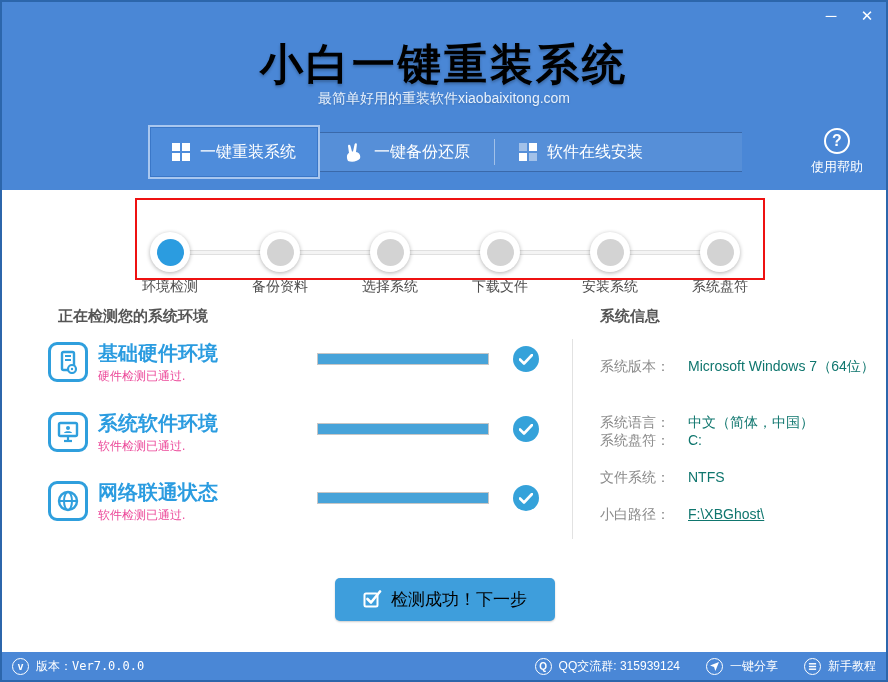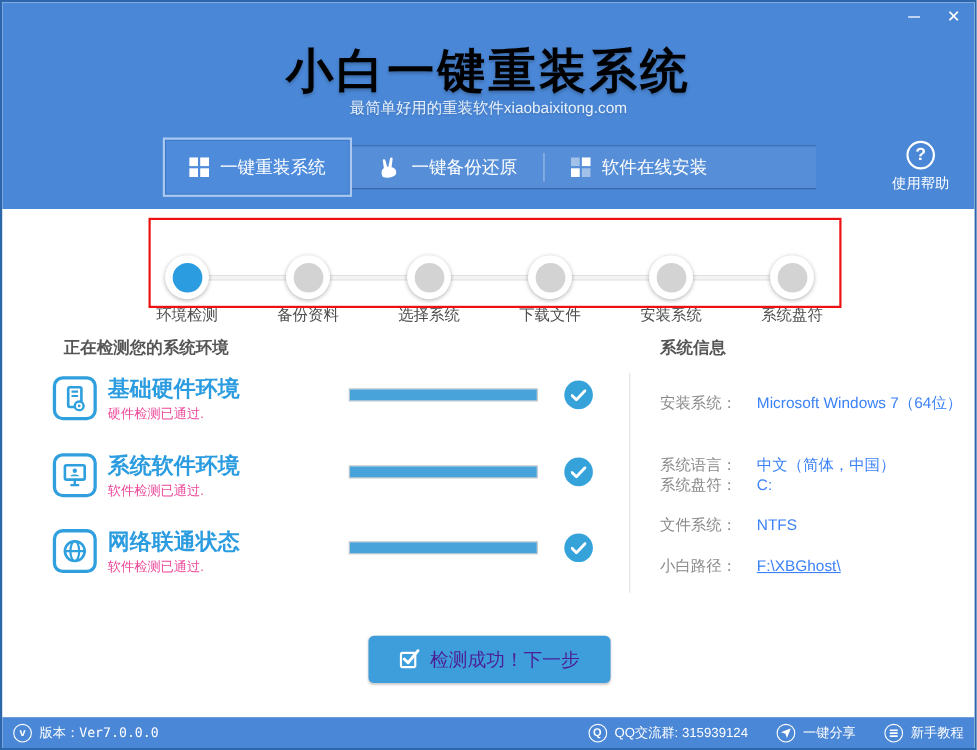--- a/index.html
+++ b/index.html
@@ -61,25 +61,25 @@
   .progress-track { position:absolute; left:269px; top:11px; width:172px; height:12px;
                     background:#ededed; border:1px solid #c6c6c6; }
   .progress-fill { height:100%; background:#47a3d9; }
   .check-badge { position:absolute; left:465px; top:4px; width:26px; height:26px;
                  background:#35a2da; border-radius:50%; display:flex; align-items:center; justify-content:center; }
   
   .info-divider { position:absolute; left:570px; top:337px; width:1px; height:200px; background:#e2e2e2; }
   .info-header { left:598px; top:305px; }
   .info-row { position:absolute; left:598px; width:280px; height:20px; font-size:14px; }
   .info-label { position:absolute; left:0; color:#8a8a8a; }
-  .info-value { position:absolute; left:88px; color:#3b82f6; white-space:nowrap; }
+  .info-value { position:absolute; left:88px; color:#0f766e; white-space:nowrap; }
   .info-value.link { text-decoration:underline; cursor:pointer; }
   
   .next-button { position:absolute; left:333px; top:576px; width:220px; height:43px;
-                 background:#3e9edc; border:none; border-radius:5px; color:#4c1d95;
+                 background:#3e9edc; border:none; border-radius:5px; color:#000000;
                  font-size:17px; font-family:inherit; cursor:pointer;
                  display:flex; align-items:center; justify-content:center; gap:9px;
                  box-shadow:0 1px 2px rgba(0,0,0,0.2); }
   
   .statusbar { position:absolute; left:0; top:650px; width:884px; height:28px;
                background:#4a87d6; color:#ffffff; font-size:12px;
                display:flex; align-items:center; }
   .status-left { position:absolute; left:10px; display:flex; align-items:center; gap:7px; }
   .status-right { position:absolute; right:10px; display:flex; align-items:center; gap:26px; }
   .status-item { display:flex; align-items:center; gap:7px; cursor:pointer; }
@@ -246,21 +246,21 @@
       <svg width="14" height="11" viewBox="0 0 14 11">
           <polyline points="1,5.5 5,9.5 13,1" fill="none" stroke="#ffffff" stroke-width="2.6" stroke-linecap="round" stroke-linejoin="round"></polyline>
         </svg>
     </div>
   </div>
 
   <div class="info-divider"></div>
   <div class="section-header info-header">系统信息</div>
 
   <div class="info-row" style="top:356px;">
-    <span class="info-label">安装系统：</span>
+    <span class="info-label">系统版本：</span>
     <span class="info-value">Microsoft Windows 7（64位）</span>
   </div>
   <div class="info-row" style="top:412px;">
     <span class="info-label">系统语言：</span>
     <span class="info-value">中文（简体，中国）</span>
   </div>
   <div class="info-row" style="top:430px;">
     <span class="info-label">系统盘符：</span>
     <span class="info-value">C:</span>
   </div>

